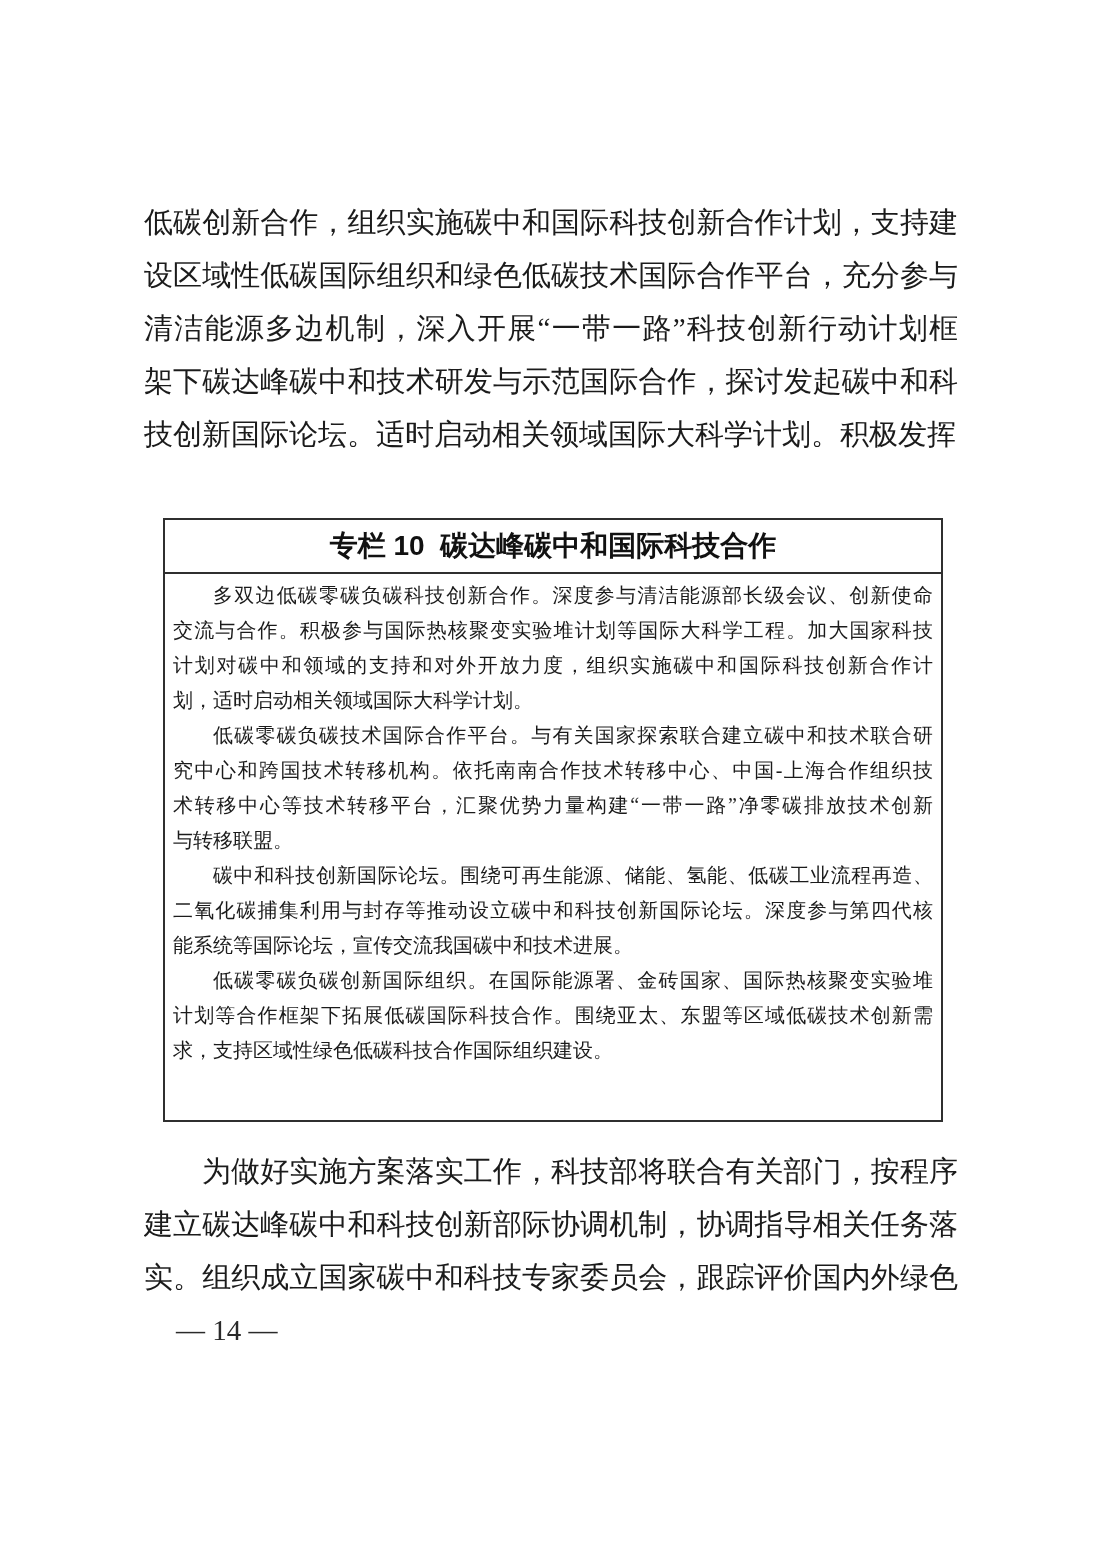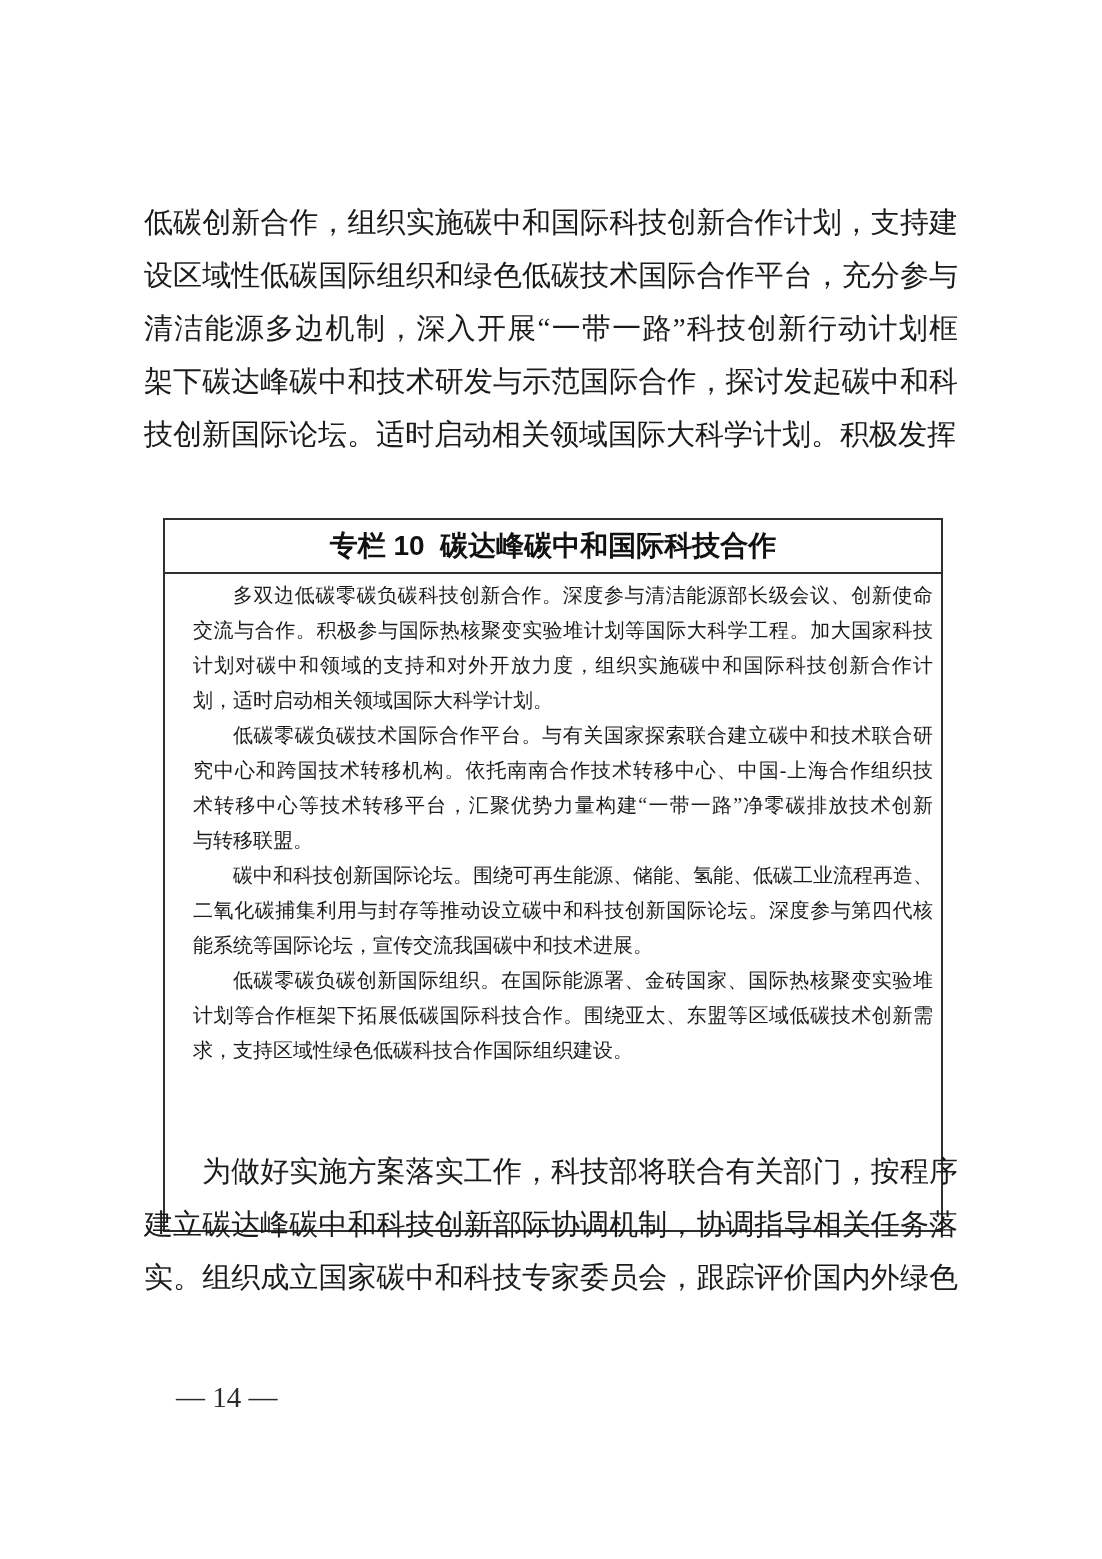--- a/index.html
+++ b/index.html
@@ -28,50 +28,49 @@
     overflow: hidden;
   }
   .top-para .line:last-child { text-align-last: left; }
   .indent-first .line:first-child { text-indent: 2em; }
   
   .column-box {
     position: absolute;
     left: 163px;
     top: 518px;
     width: 780px;
-    height: 714px;
+    height: 604px;
     border: 2px solid #2f2f2f;
     box-sizing: border-box;
     background: #ffffff;
   }
   .box-header {
     height: 52px;
     border-bottom: 2px solid #2f2f2f;
     display: flex;
     align-items: center;
     justify-content: center;
     font-family: "Liberation Sans", "DejaVu Sans", sans-serif;
     font-weight: bold;
     font-size: 28px;
     white-space: pre;
     color: #111111;
   }
   .box-body {
     padding: 4px 8px 0 8px;
     font-size: 20px;
     line-height: 35px;
-    margin-left: 20px;
   }
   .box-para .line:first-child { text-indent: 2em; }
   .box-para .line:last-child { text-align-last: left; }
   
   .page-number {
     position: absolute;
     left: 176px;
-    top: 1381px;
+    top: 1314px;
     font-size: 29px;
     color: #2a2a2a;
     white-space: pre;
   }
 </style>
 </head>
 <body>
 
 <div class="page">
 

